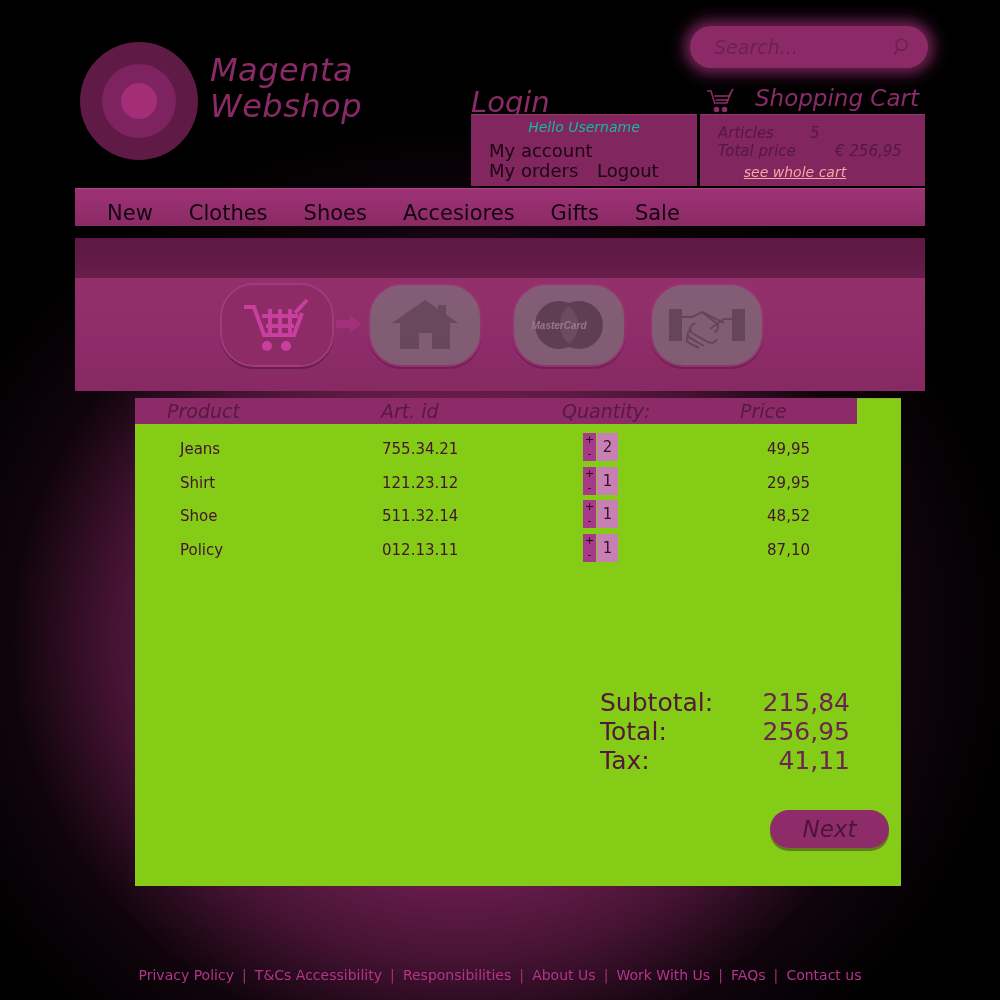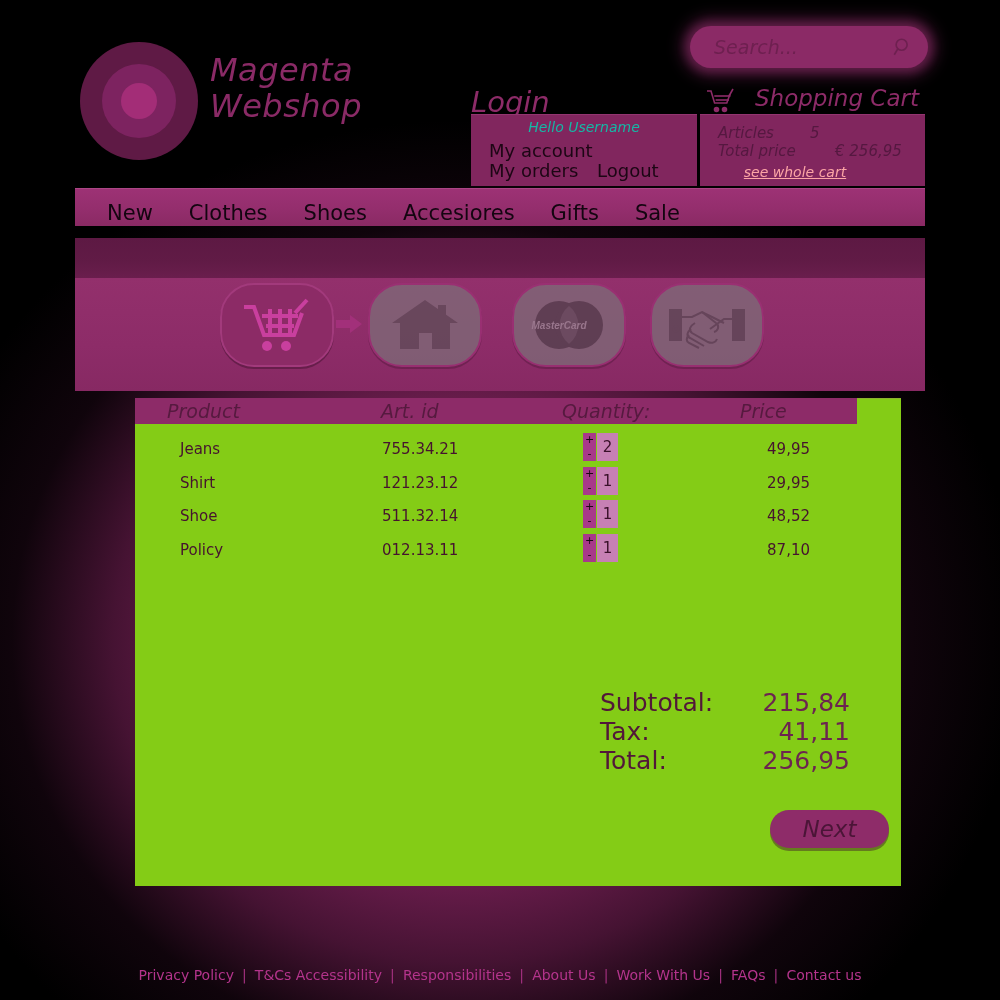--- a/index.html
+++ b/index.html
@@ -532,26 +532,26 @@
         </div>
         <div class="cell c-price">87,10</div>
       </div>
 
       <div id="totals">
         <div class="tot-row">
           <div class="tot-lbl">Subtotal:</div>
           <div class="tot-val">215,84</div>
         </div>
         <div class="tot-row">
+          <div class="tot-lbl">Total:</div>
+          <div class="tot-val">256,95</div>
+        </div>
+        <div class="tot-row">
           <div class="tot-lbl">Tax:</div>
           <div class="tot-val">41,11</div>
-        </div>
-        <div class="tot-row">
-          <div class="tot-lbl">Total:</div>
-          <div class="tot-val">256,95</div>
         </div>
       </div>
 
       <div id="next-btn">
         <div id="next-label">Next</div>
       </div>
     </div>
 
     <div id="footer">
       <span class="foot-link">Privacy Policy</span>

